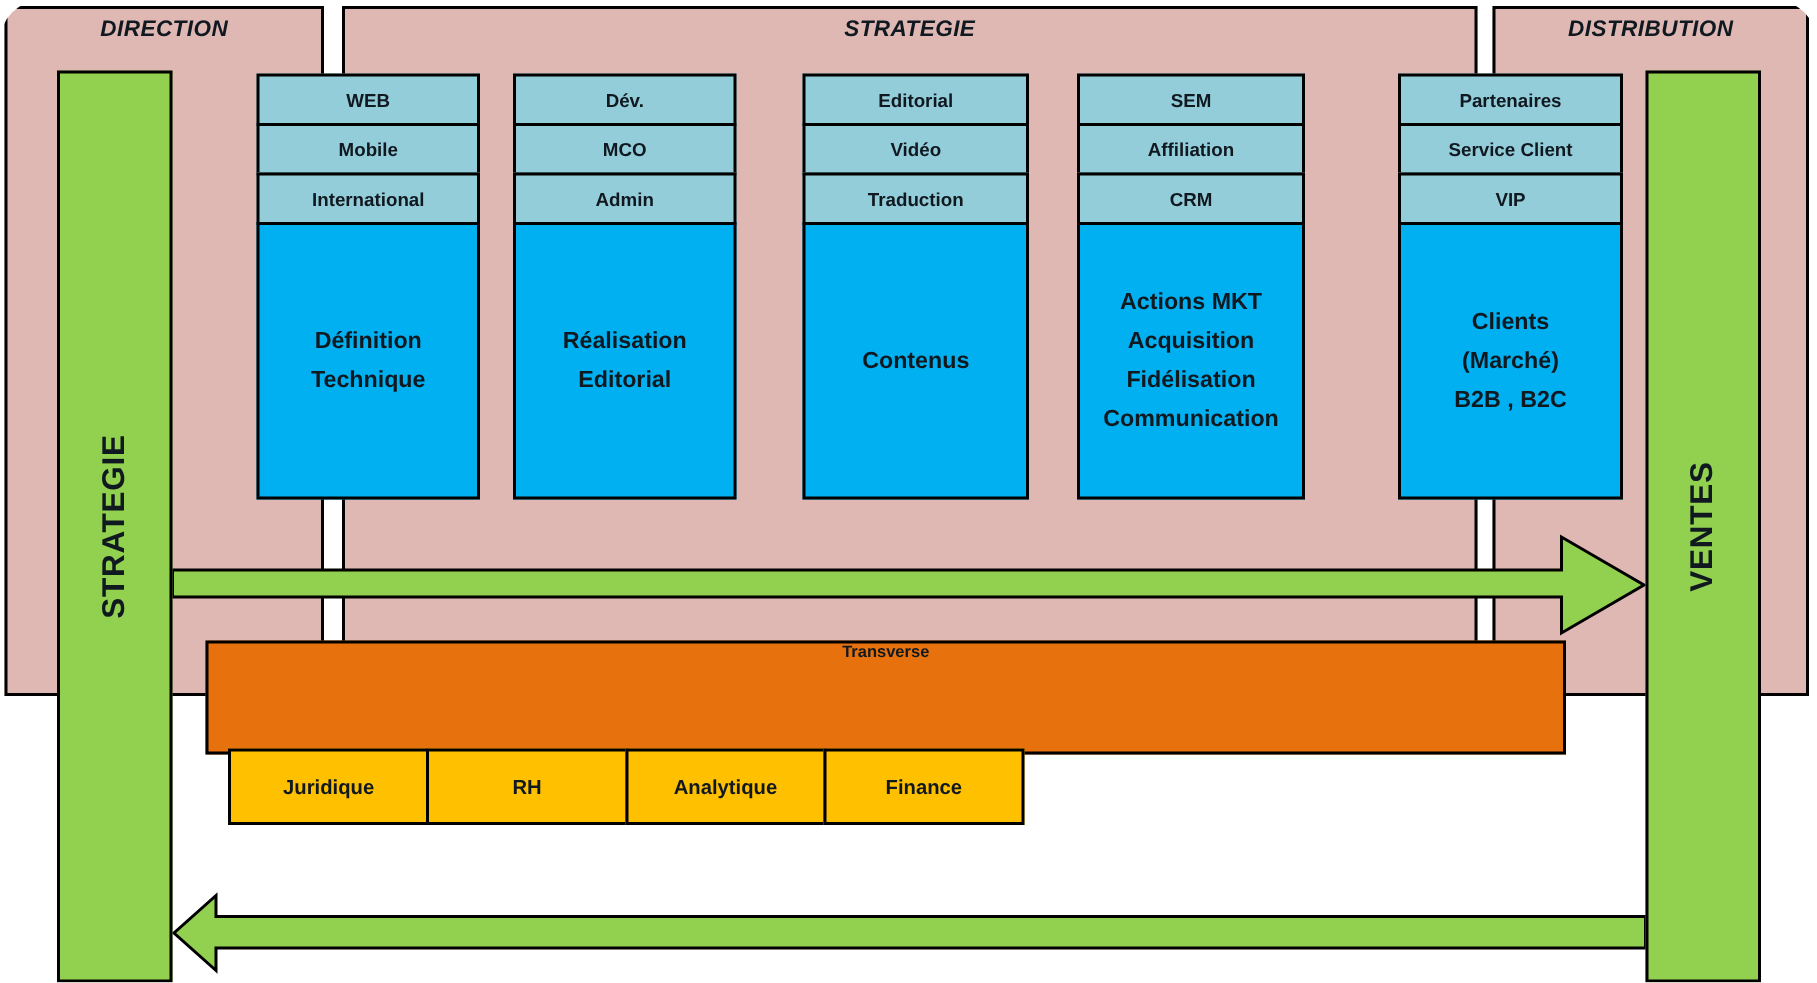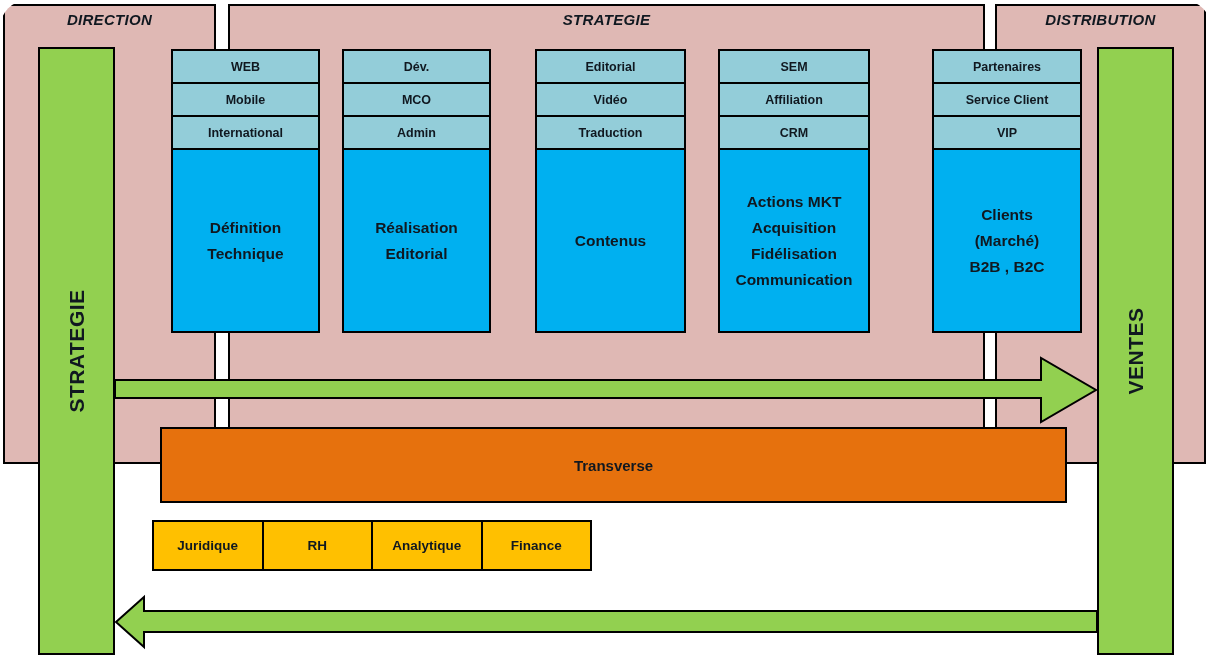--- a/index.html
+++ b/index.html
@@ -45,25 +45,25 @@
         display:flex;align-items:center;justify-content:center;}
   #bar-strategie{left:38px;}
   #bar-ventes{left:1097px;}
   .vbar-label{transform:rotate(-90deg);white-space:nowrap;font-size:21px;font-weight:bold;letter-spacing:.5px;}
 
   
   #arrows{position:absolute;left:0;top:0;z-index:4;pointer-events:none;}
   #arrows polygon{fill:var(--green);stroke:var(--line);stroke-width:2;stroke-linejoin:miter;}
 
   
-  #transverse{position:absolute;left:160px;top:427px;width:903px;height:72px;
+  #transverse{position:absolute;left:137px;top:427px;width:903px;height:72px;
               background:var(--orange);border:2px solid var(--line);z-index:6;
-              display:flex;align-items:center;justify-content:center;
-              font-size:15px;font-weight:bold;}
-  #transverse-items{position:absolute;left:152px;top:520px;width:440px;height:51px;
+              display:flex;align-items:flex-start;justify-content:center;
+              font-size:11px;font-weight:bold;}
+  #transverse-items{position:absolute;left:152px;top:499px;width:531px;height:51px;
                     display:flex;z-index:7;}
   .ycell{flex:1;background:var(--yellow);border:2px solid var(--line);
          display:flex;align-items:center;justify-content:center;
          font-size:13.5px;font-weight:bold;}
   .ycell + .ycell{margin-left:-2px;}
 </style>
 </head>
 <body>
 
 <div id="canvas">

